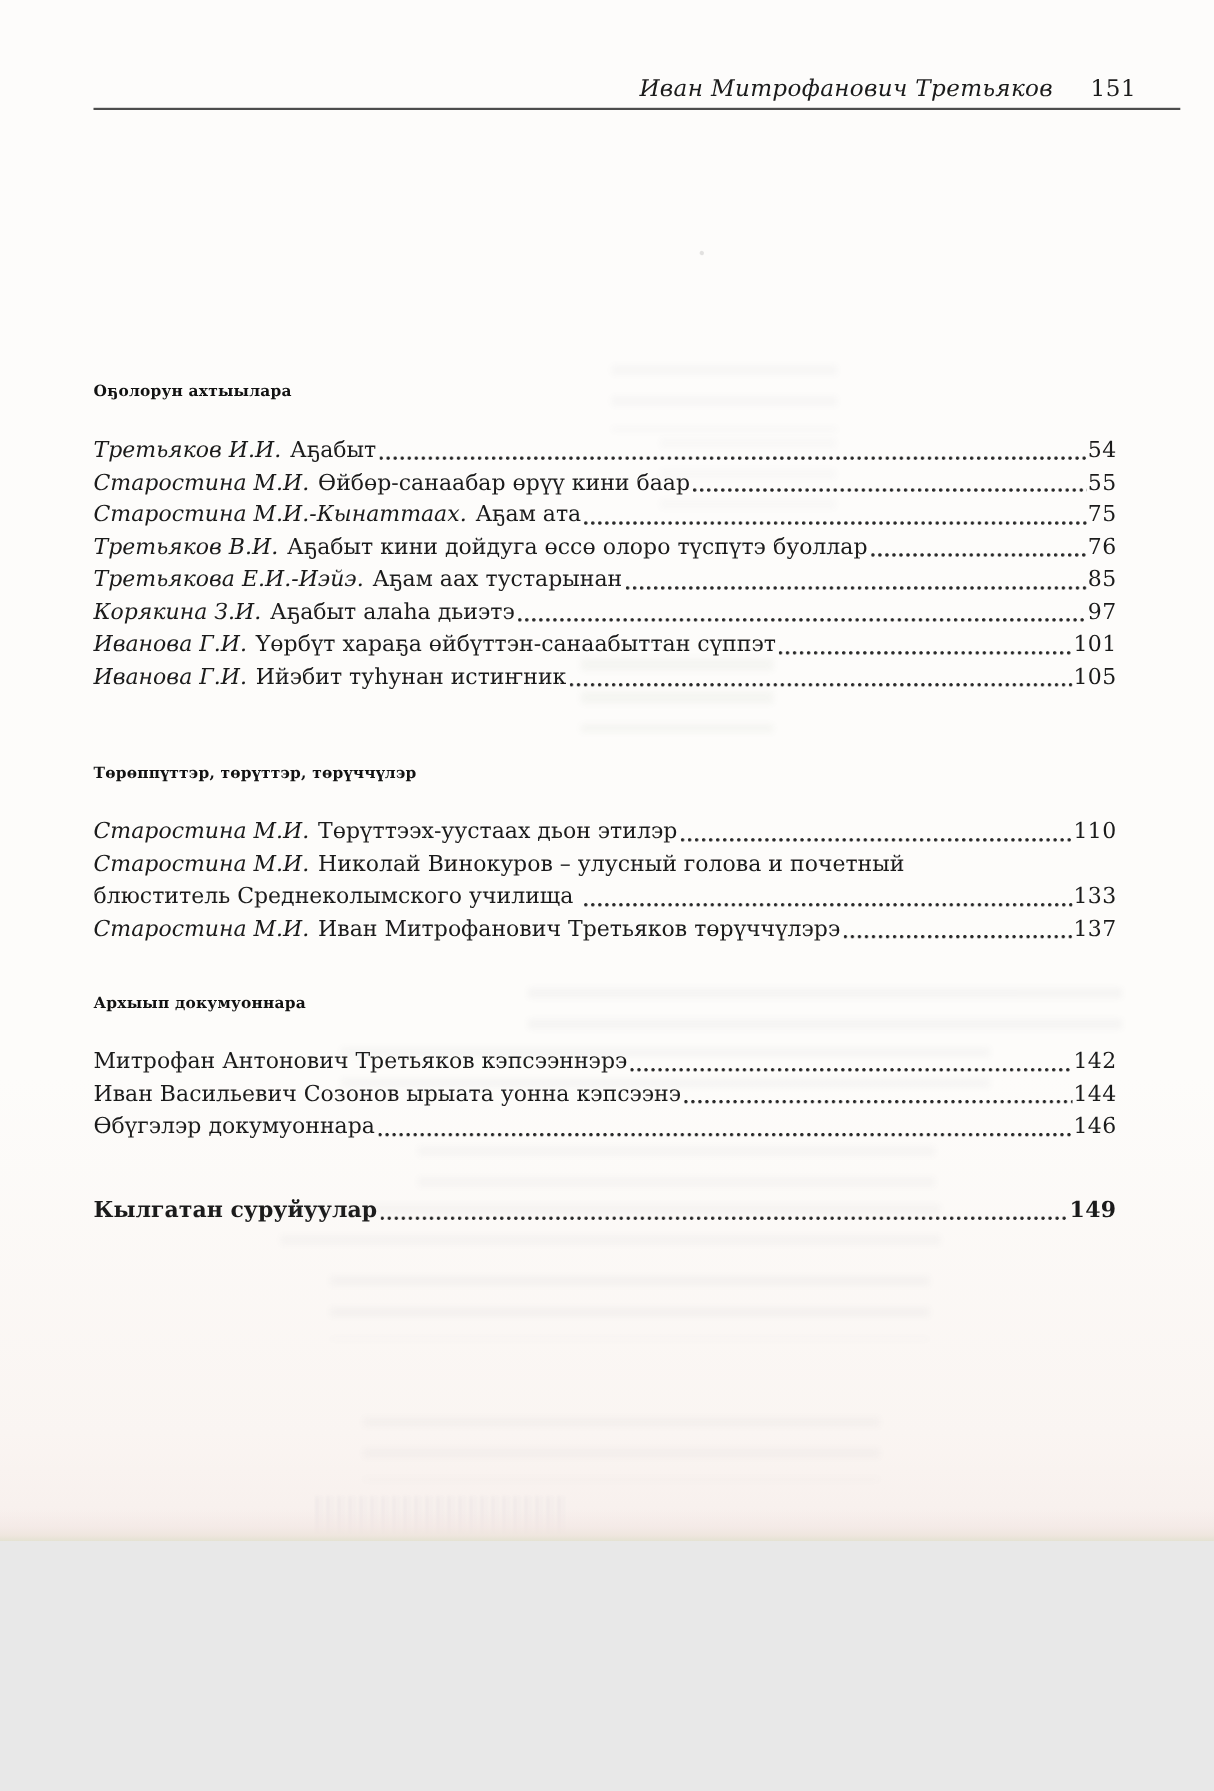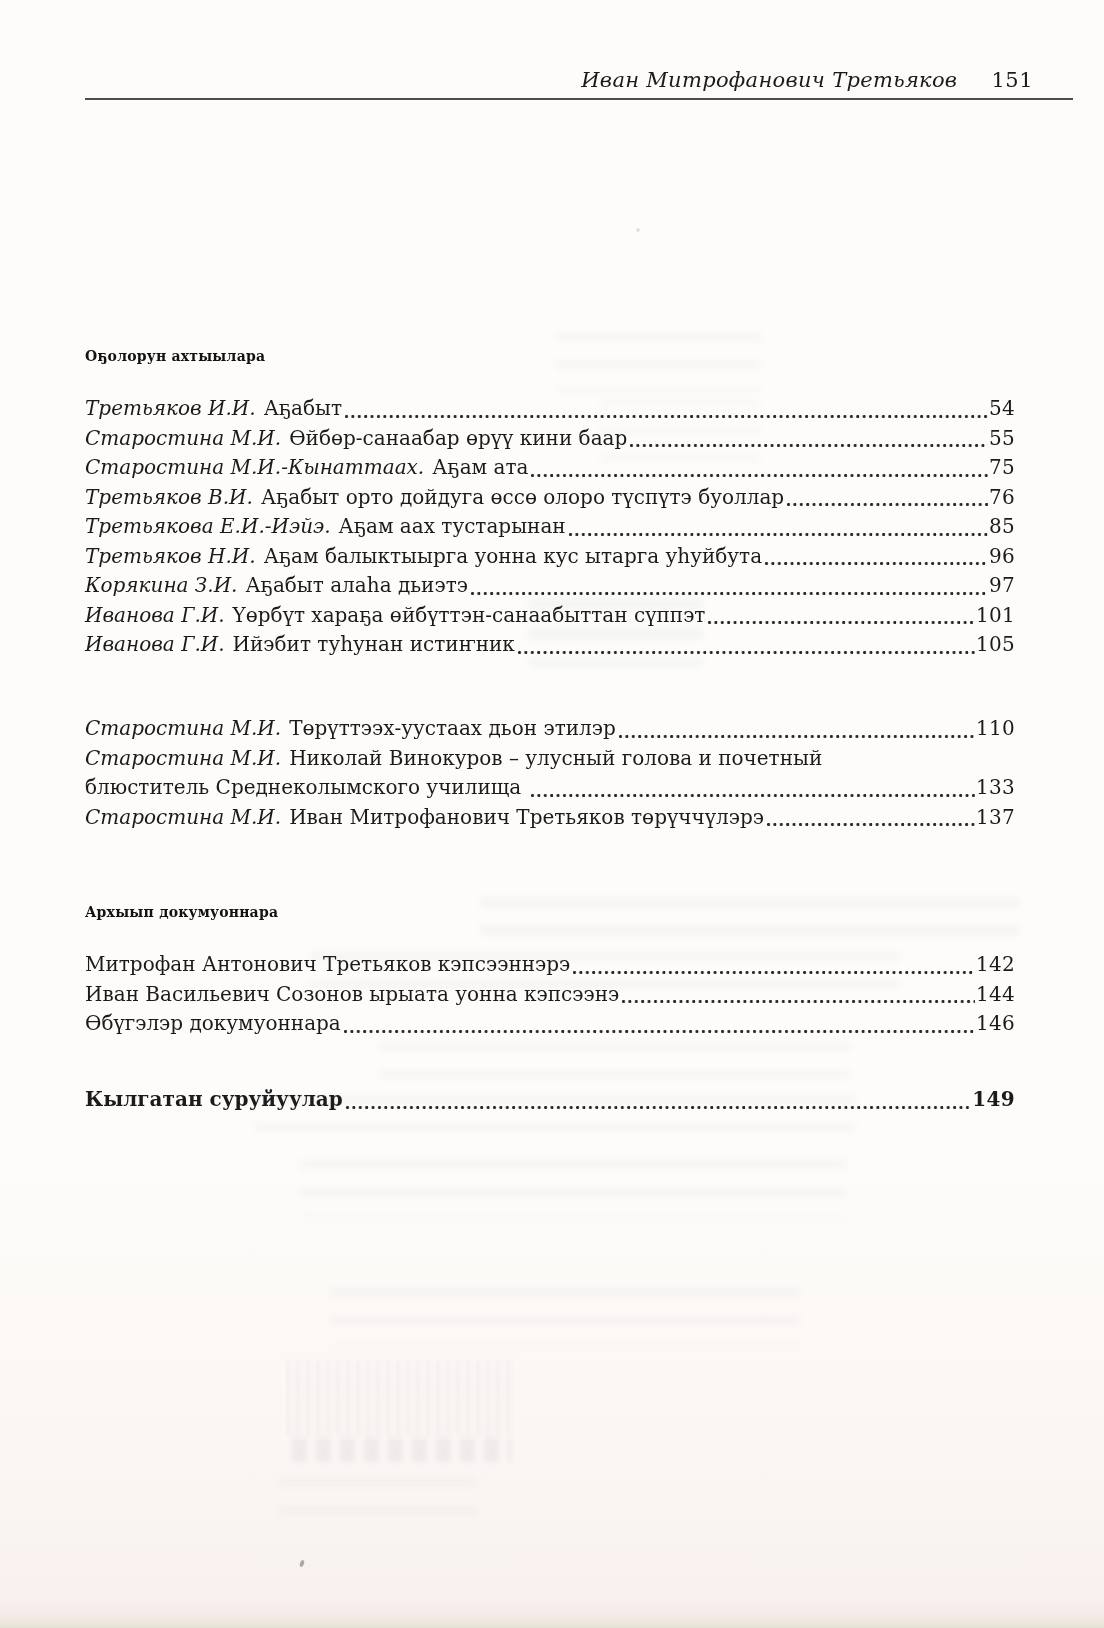--- a/index.html
+++ b/index.html
@@ -2,21 +2,21 @@
 <html><head>
 <meta charset="utf-8">
 <style>
   html,body{margin:0;padding:0;}
   body{
     background:#e8e8e8;
     font-family:"DejaVu Serif", serif;
   }
   .page{
     position:relative;
-    width:1104px;height:1628px;
+    width:1104px;height:1401px;
     margin:0 auto;
     background:linear-gradient(180deg,#fdfcfb 0%, #fdfcfa 70%, #faf5f2 93%, #f7efec 100%);
     overflow:hidden;
     color:#1b1b1b;
   }
 
   
   .running-head{
     position:absolute; left:85px; top:66px; width:988px;
   }
@@ -104,29 +104,29 @@
     <div class="header-rule"></div>
   </div>
 
   <div id="toc-root">
       <div class="toc-section" style="top: 343px;">
         <h2 class="section-heading">Оҕолорун ахтыылара</h2>
         <div class="entries">
           <div class="toc-row"><span class="entry-author">Третьяков И.И.</span><span class="entry-title">Аҕабыт</span><span class="leader"></span><span class="entry-page">54</span></div>
           <div class="toc-row"><span class="entry-author">Старостина М.И.</span><span class="entry-title">Өйбөр-санаабар өрүү кини баар</span><span class="leader"></span><span class="entry-page">55</span></div>
           <div class="toc-row"><span class="entry-author">Старостина М.И.-Кынаттаах.</span><span class="entry-title">Аҕам ата</span><span class="leader"></span><span class="entry-page">75</span></div>
-          <div class="toc-row"><span class="entry-author">Третьяков В.И.</span><span class="entry-title">Аҕабыт орто дойдуга өссө олоро түспүтэ буоллар</span><span class="leader"></span><span class="entry-page">76</span></div>
+          <div class="toc-row"><span class="entry-author">Третьяков В.И.</span><span class="entry-title">Аҕабыт кини дойдуга өссө олоро түспүтэ буоллар</span><span class="leader"></span><span class="entry-page">76</span></div>
           <div class="toc-row"><span class="entry-author">Третьякова Е.И.-Иэйэ.</span><span class="entry-title">Аҕам аах тустарынан</span><span class="leader"></span><span class="entry-page">85</span></div>
-          <div class="toc-row"><span class="entry-author">Третьяков Н.И.</span><span class="entry-title">Аҕам балыктыырга уонна кус ытарга уһуйбута</span><span class="leader"></span><span class="entry-page">96</span></div>
           <div class="toc-row"><span class="entry-author">Корякина З.И.</span><span class="entry-title">Аҕабыт алаһа дьиэтэ</span><span class="leader"></span><span class="entry-page">97</span></div>
           <div class="toc-row"><span class="entry-author">Иванова Г.И.</span><span class="entry-title">Үөрбүт хараҕа өйбүттэн-санаабыттан сүппэт</span><span class="leader"></span><span class="entry-page">101</span></div>
           <div class="toc-row"><span class="entry-author">Иванова Г.И.</span><span class="entry-title">Ийэбит туһунан истиҥник</span><span class="leader"></span><span class="entry-page">105</span></div>
         </div>
       </div>
       <div class="toc-section" style="top: 690px;">
+        <h2 class="section-heading">Төрөппүттэр, төрүттэр, төрүччүлэр</h2>
         <div class="entries">
           <div class="toc-row"><span class="entry-author">Старостина М.И.</span><span class="entry-title">Төрүттээх-уустаах дьон этилэр</span><span class="leader"></span><span class="entry-page">110</span></div>
           <div class="toc-row"><span class="entry-author">Старостина М.И.</span><span class="entry-title">Николай Винокуров – улусный голова и почетный</span></div>
           <div class="toc-row"><span class="entry-title">блюститель Среднеколымского училища </span><span class="leader"></span><span class="entry-page">133</span></div>
           <div class="toc-row"><span class="entry-author">Старостина М.И.</span><span class="entry-title">Иван Митрофанович Третьяков төрүччүлэрэ</span><span class="leader"></span><span class="entry-page">137</span></div>
         </div>
       </div>
       <div class="toc-section" style="top: 899px;">
         <h2 class="section-heading">Архыып докумуоннара</h2>
         <div class="entries">

